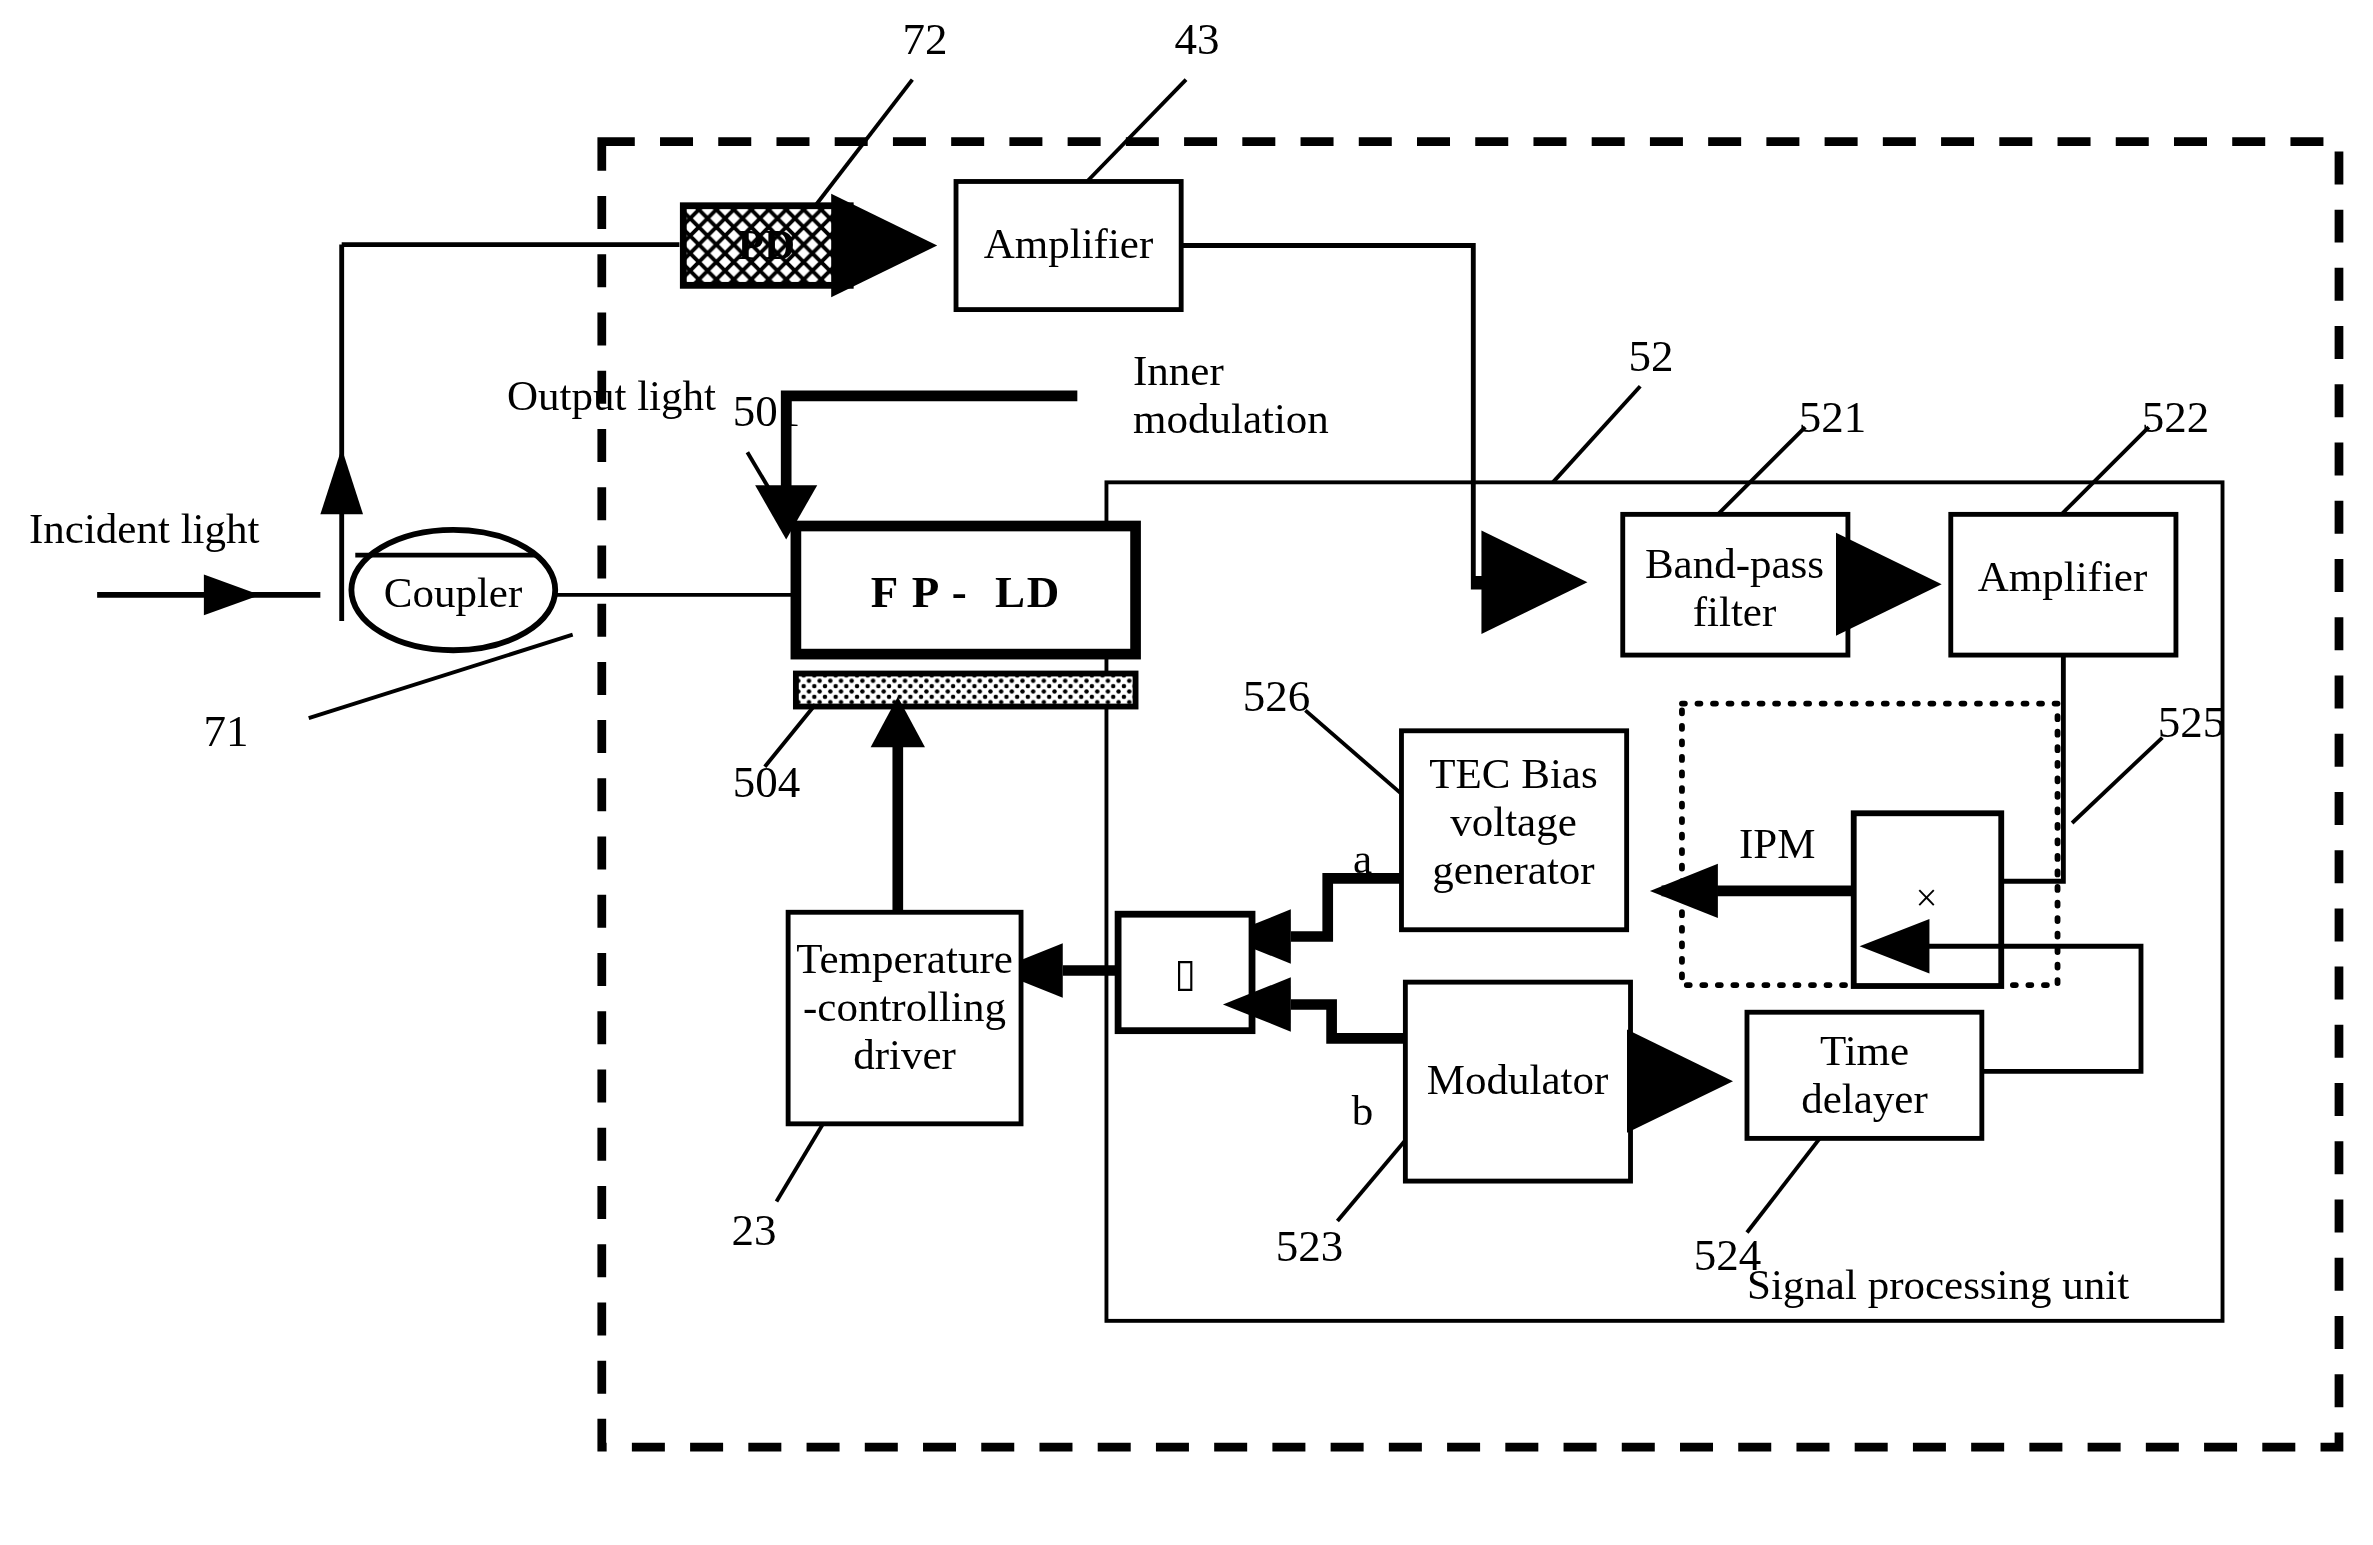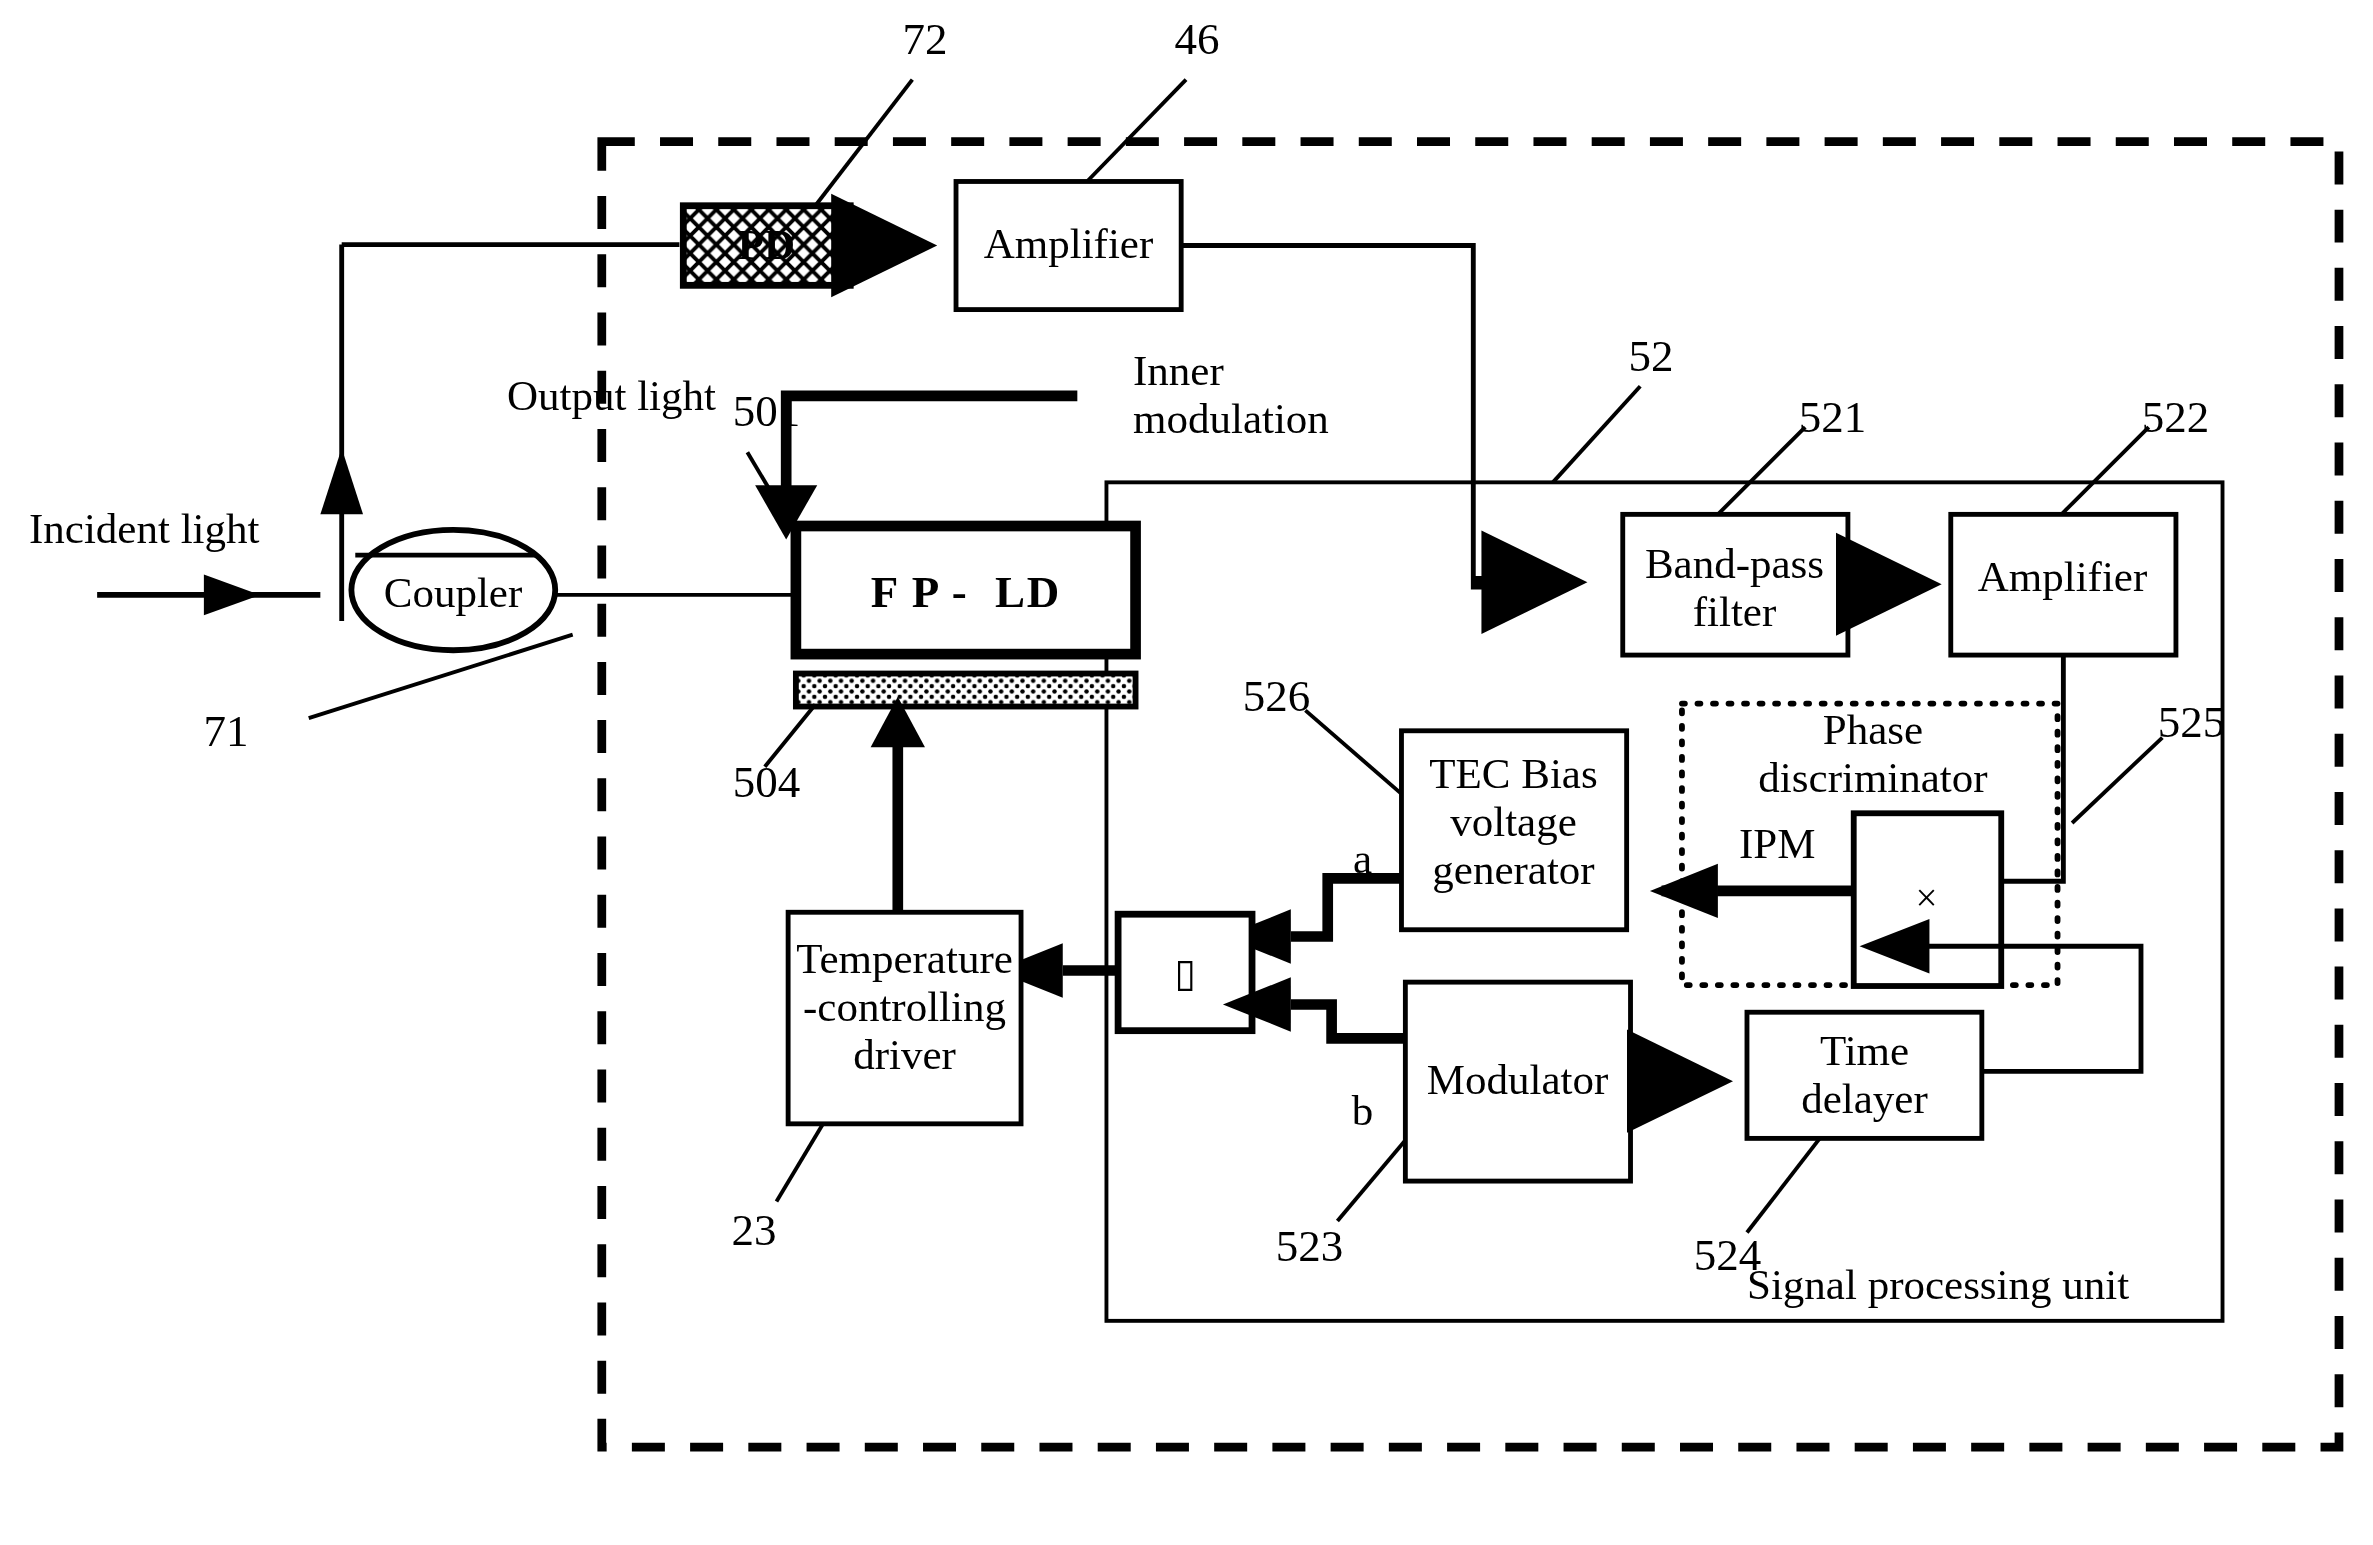--- a/index.html
+++ b/index.html
@@ -157,21 +157,21 @@
     <line x1="1770" y1="530" x2="1860" y2="440" stroke="#000" stroke-width="4"></line>
     <line x1="2124" y1="530" x2="2214" y2="440" stroke="#000" stroke-width="4"></line>
     <line x1="2135" y1="848" x2="2228" y2="760" stroke="#000" stroke-width="4"></line>
     <line x1="1444" y1="818" x2="1345" y2="732" stroke="#000" stroke-width="4"></line>
     <line x1="1448" y1="1175" x2="1378" y2="1258" stroke="#000" stroke-width="4"></line>
     <line x1="1875" y1="1173" x2="1800" y2="1270" stroke="#000" stroke-width="4"></line>
     <line x1="848" y1="1158" x2="800" y2="1238" stroke="#000" stroke-width="4"></line>
   </svg>
 
   <div class="lbl num" style="left:891px; top:13.6px; width:68px;">72</div>
-  <div class="lbl num" style="left:1163px; top:13.6px; width:68px;">46</div>
+  <div class="lbl num" style="left:1163px; top:13.6px; width:68px;">43</div>
   <div class="lbl num" style="left:192px; top:706px; width:68px;">71</div>
   <div class="lbl num" style="left:718px; top:386px; width:97px;">501</div>
   <div class="lbl num" style="left:718px; top:757px; width:97px;">504</div>
   <div class="lbl num" style="left:1617px; top:331px; width:68px;">52</div>
   <div class="lbl num" style="left:1784px; top:392px; width:97px;">521</div>
   <div class="lbl num" style="left:2127px; top:392px; width:97px;">522</div>
   <div class="lbl num" style="left:2143px; top:697px; width:97px;">525</div>
   <div class="lbl num" style="left:1228px; top:671px; width:97px;">526</div>
   <div class="lbl num" style="left:1261px; top:1221px; width:97px;">523</div>
   <div class="lbl num" style="left:1679px; top:1230px; width:97px;">524</div>
@@ -179,22 +179,20 @@
 
   <div class="lbl freetext" style="left:29px; top:505px; width:369px; text-align:left;">Incident light</div>
   <div class="lbl freetext" style="left:367px; top:372px; width:349px; text-align:right;">Output light</div>
   <div class="lbl freetext" style="left:1133px; top:347px; width:311px; text-align:left;">Inner
 modulation</div>
   <div class="lbl freetext" style="left:1739px; top:820px; width:126px; text-align:left;">IPM</div>
   <div class="lbl freetext" style="left:1343px; top:835px; width:39px;">a</div>
   <div class="lbl freetext" style="left:1343px; top:1087px; width:39px;">b</div>
 
   <div class="lbl freetext" style="left:1747px; top:1261px; width:466px; text-align:left;">Signal processing unit</div>
-  <div class="lbl freetext" style="left:1708px; top:706px; width:330px;">Phase
-discriminator</div>
 
   <div class="lbl boxtext" style="left:683px; top:221px; width:167px; font-weight:bold;">PD</div>
   <div class="lbl boxtext" style="left:956px; top:220px; width:225px;">Amplifier</div>
   <div class="lbl boxtext" style="left:351px; top:569px; width:204px;">Coupler</div>
   <div class="lbl fpld" style="left:796px; top:567px; width:340px;">F P -  LD</div>
   <div class="lbl boxtext" style="left:1622px; top:540px; width:225px;">Band-pass
 filter</div>
   <div class="lbl boxtext" style="left:1950px; top:553px; width:225px;">Amplifier</div>
   <div class="lbl boxtext" style="left:1401px; top:750px; width:225px;">TEC Bias
 voltage

